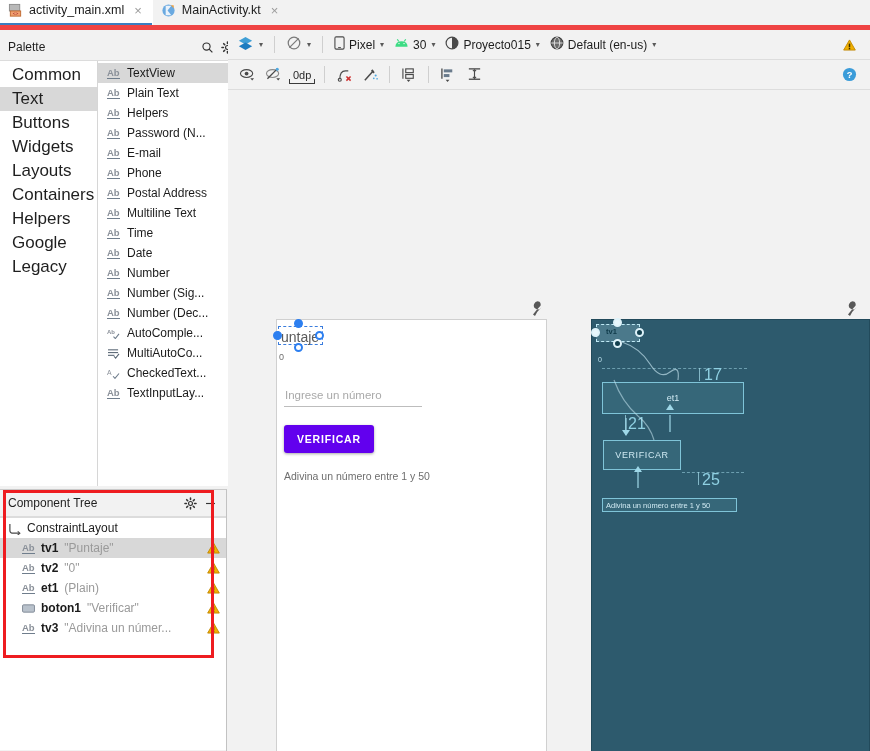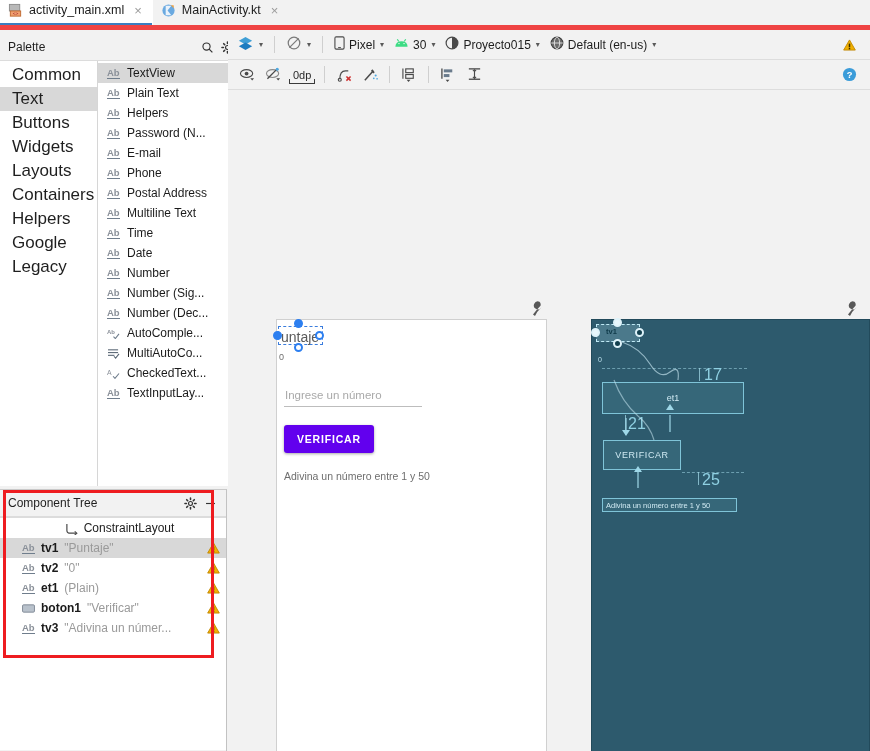--- a/index.html
+++ b/index.html
@@ -86,21 +86,21 @@
   .trow {
     height: 20px; display: flex; align-items: center; gap: 6px;
     font-size: 12px; color: #1b1b1b; padding-right: 6px; position: relative;
   }
   .trow.selected { background: #d8d8d8; }
   .trow .tid { font-weight: 600; color: #1b1b1b; }
   .trow .tval { color: #9a9a9a; }
   .warn {
     margin-left: auto; width: 13px; height: 12px; flex: 0 0 13px;
   }
-  .indent1 { padding-left: 19px; justify-content: center; }
+  .indent1 { padding-left: 8px; }
   .indent2 { padding-left: 22px; }
 
   
   .annot {
     position: absolute; left: 3px; top: 490px; width: 211px; height: 168px;
     border: 3px solid #ee1c20; pointer-events: none; z-index: 40;
   }
 
   
   .design-area {

